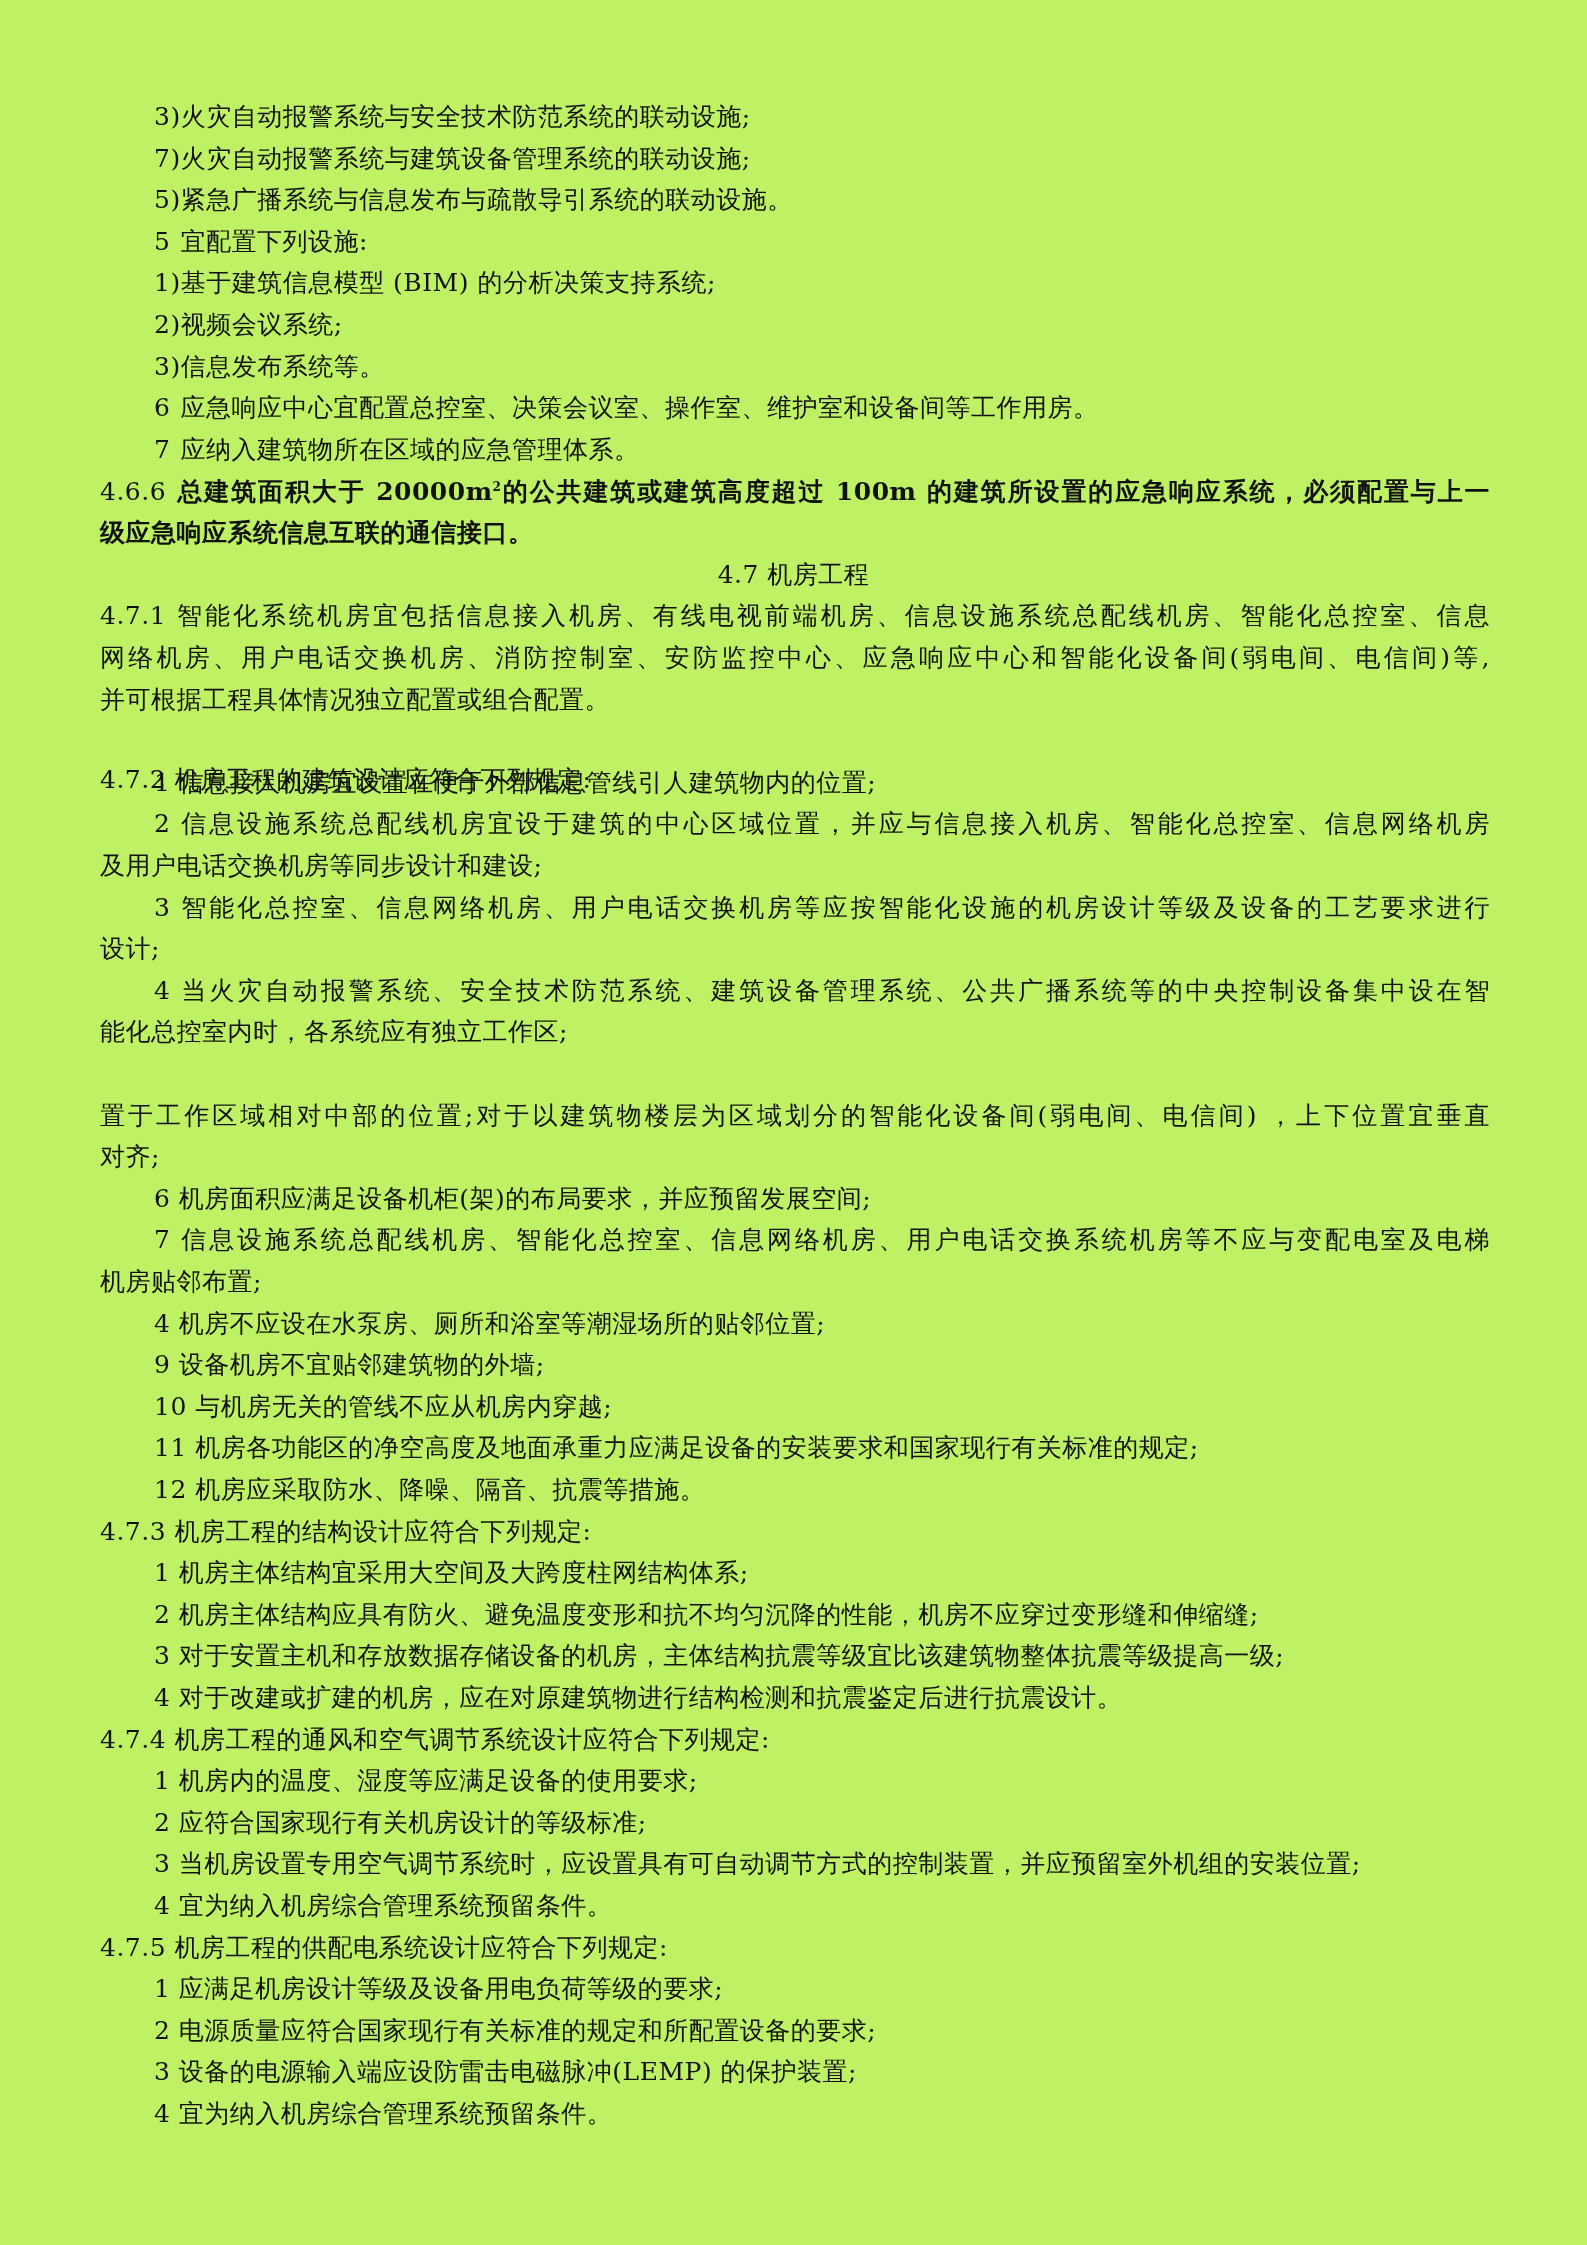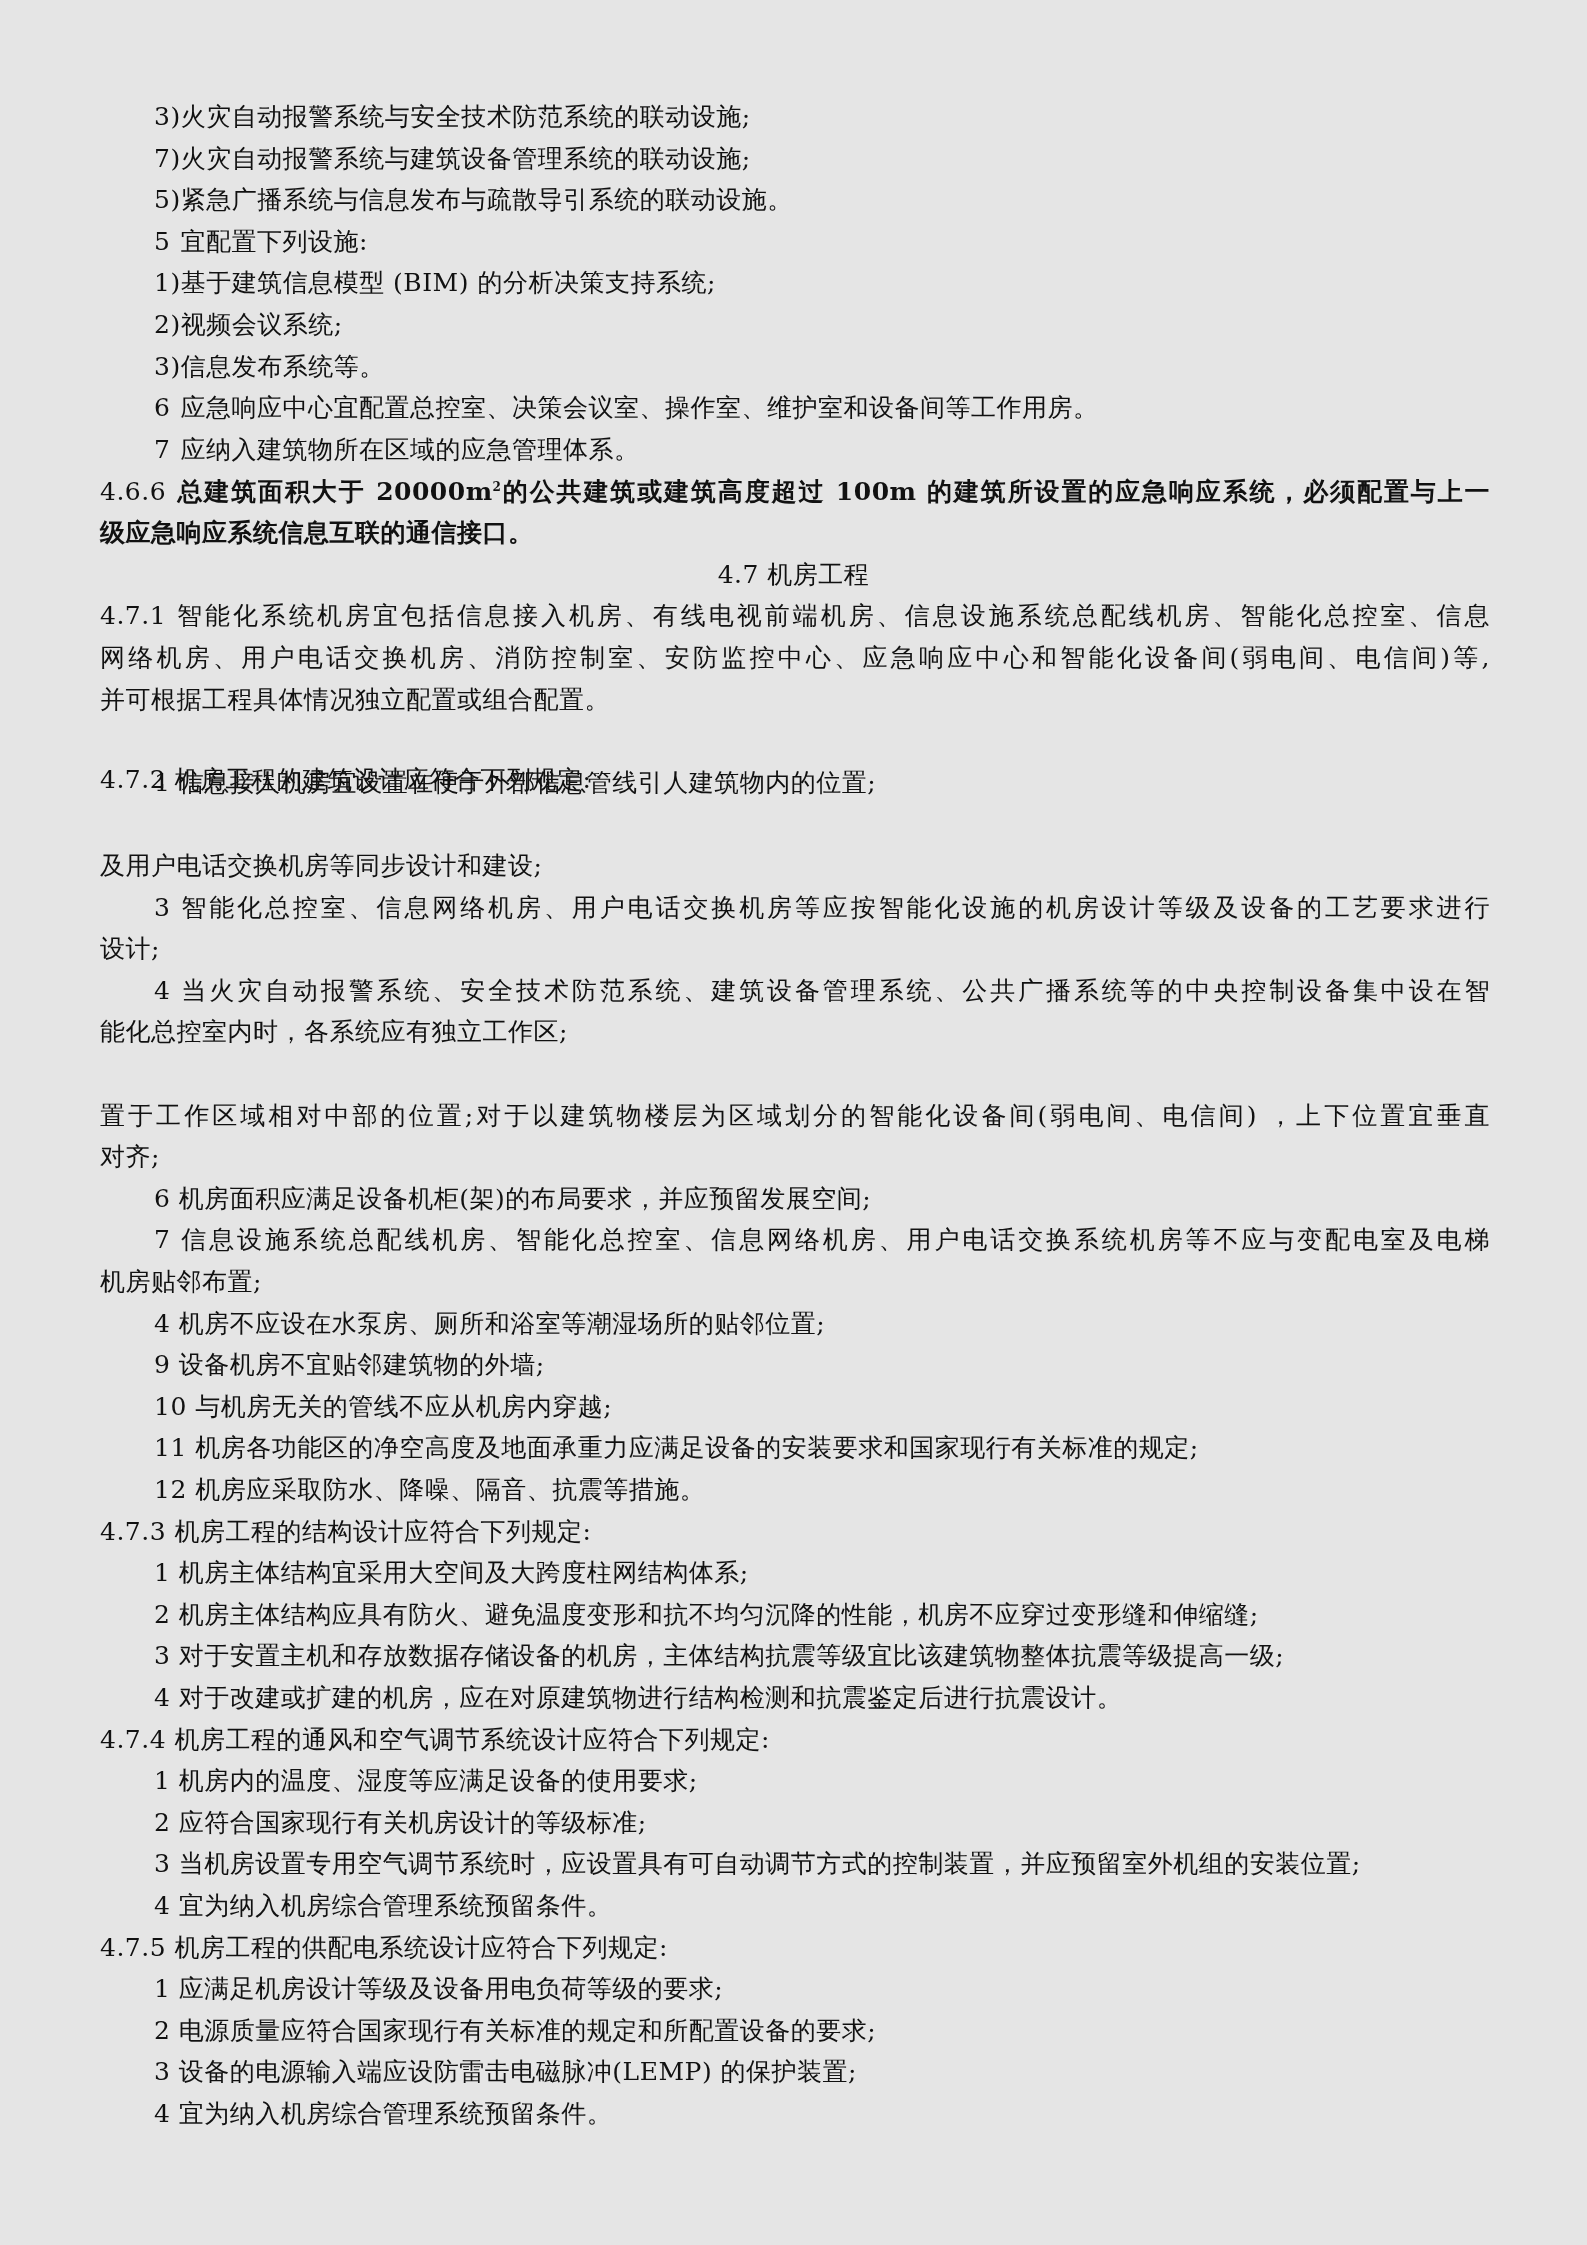--- a/index.html
+++ b/index.html
@@ -1,18 +1,18 @@
 <!DOCTYPE html>
 <html><head>
 <meta charset="utf-8">
 <style>
   html, body { margin: 0; padding: 0; background: #ffffff; }
   body { width: 1587px; height: 2245px; position: relative; overflow: hidden;
          font-family: "DejaVu Serif", "Liberation Serif", serif; color: #111111; }
-  .page { position: absolute; left: 0; top: 0; width: 1587px; height: 2245px; background: #e5e5e5; }
+  .page { position: absolute; left: 0; top: 0; width: 1587px; height: 2245px; background: #bef264; }
   .line { position: absolute; left: 100px; width: 1390px; height: 40px; line-height: 40px;
           font-size: 25px; white-space: nowrap; letter-spacing: 0.5px; }
   .line.indent { left: 154px; width: 1336px; }
   .line.full { text-align: justify; text-align-last: justify; white-space: normal; }
   .line.center { left: 0; width: 1587px; text-align: center; }
   .bold { font-weight: bold; }
   .num { margin-right: 10px; }
   sup { font-size: 12px; line-height: 0; vertical-align: super; }
 </style>
 </head>
@@ -42,20 +42,21 @@
   <div class="line bold" style="top:513px">级应急响应系统信息互联的通信接口。</div>
 
   <div class="line center" style="top:555px">4.7 机房工程</div>
 
   <div class="line full" style="top:596px">4.7.1 智能化系统机房宜包括信息接入机房、有线电视前端机房、信息设施系统总配线机房、智能化总控室、信息</div>
   <div class="line" style="top:680px">并可根据工程具体情况独立配置或组合配置。</div>
   <div class="line full" style="top:638px">网络机房、用户电话交换机房、消防控制室、安防监控中心、应急响应中心和智能化设备间(弱电间、电信间)等,</div>
 
   <div class="line" style="top:760px">4.7.2 机房工程的建筑设计应符合下列规定:</div>
   <div class="line indent" style="top:763px">1 信息接人机房宜设置在便于外部信息管线引人建筑物内的位置;</div>
+  <div class="line indent full" style="top:804px">2 信息设施系统总配线机房宜设于建筑的中心区域位置，并应与信息接入机房、智能化总控室、信息网络机房</div>
   <div class="line" style="top:846px">及用户电话交换机房等同步设计和建设;</div>
   <div class="line indent full" style="top:888px">3 智能化总控室、信息网络机房、用户电话交换机房等应按智能化设施的机房设计等级及设备的工艺要求进行</div>
   <div class="line" style="top:929px">设计;</div>
   <div class="line indent full" style="top:971px">4 当火灾自动报警系统、安全技术防范系统、建筑设备管理系统、公共广播系统等的中央控制设备集中设在智</div>
   <div class="line" style="top:1012px">能化总控室内时，各系统应有独立工作区;</div>
   <div class="line full" style="top:1096px">置于工作区域相对中部的位置;对于以建筑物楼层为区域划分的智能化设备间(弱电间、电信间) ，上下位置宜垂直</div>
   <div class="line" style="top:1137px">对齐;</div>
   <div class="line indent" style="top:1179px">6 机房面积应满足设备机柜(架)的布局要求，并应预留发展空间;</div>
   <div class="line indent full" style="top:1220px">7 信息设施系统总配线机房、智能化总控室、信息网络机房、用户电话交换系统机房等不应与变配电室及电梯</div>
   <div class="line" style="top:1262px">机房贴邻布置;</div>

